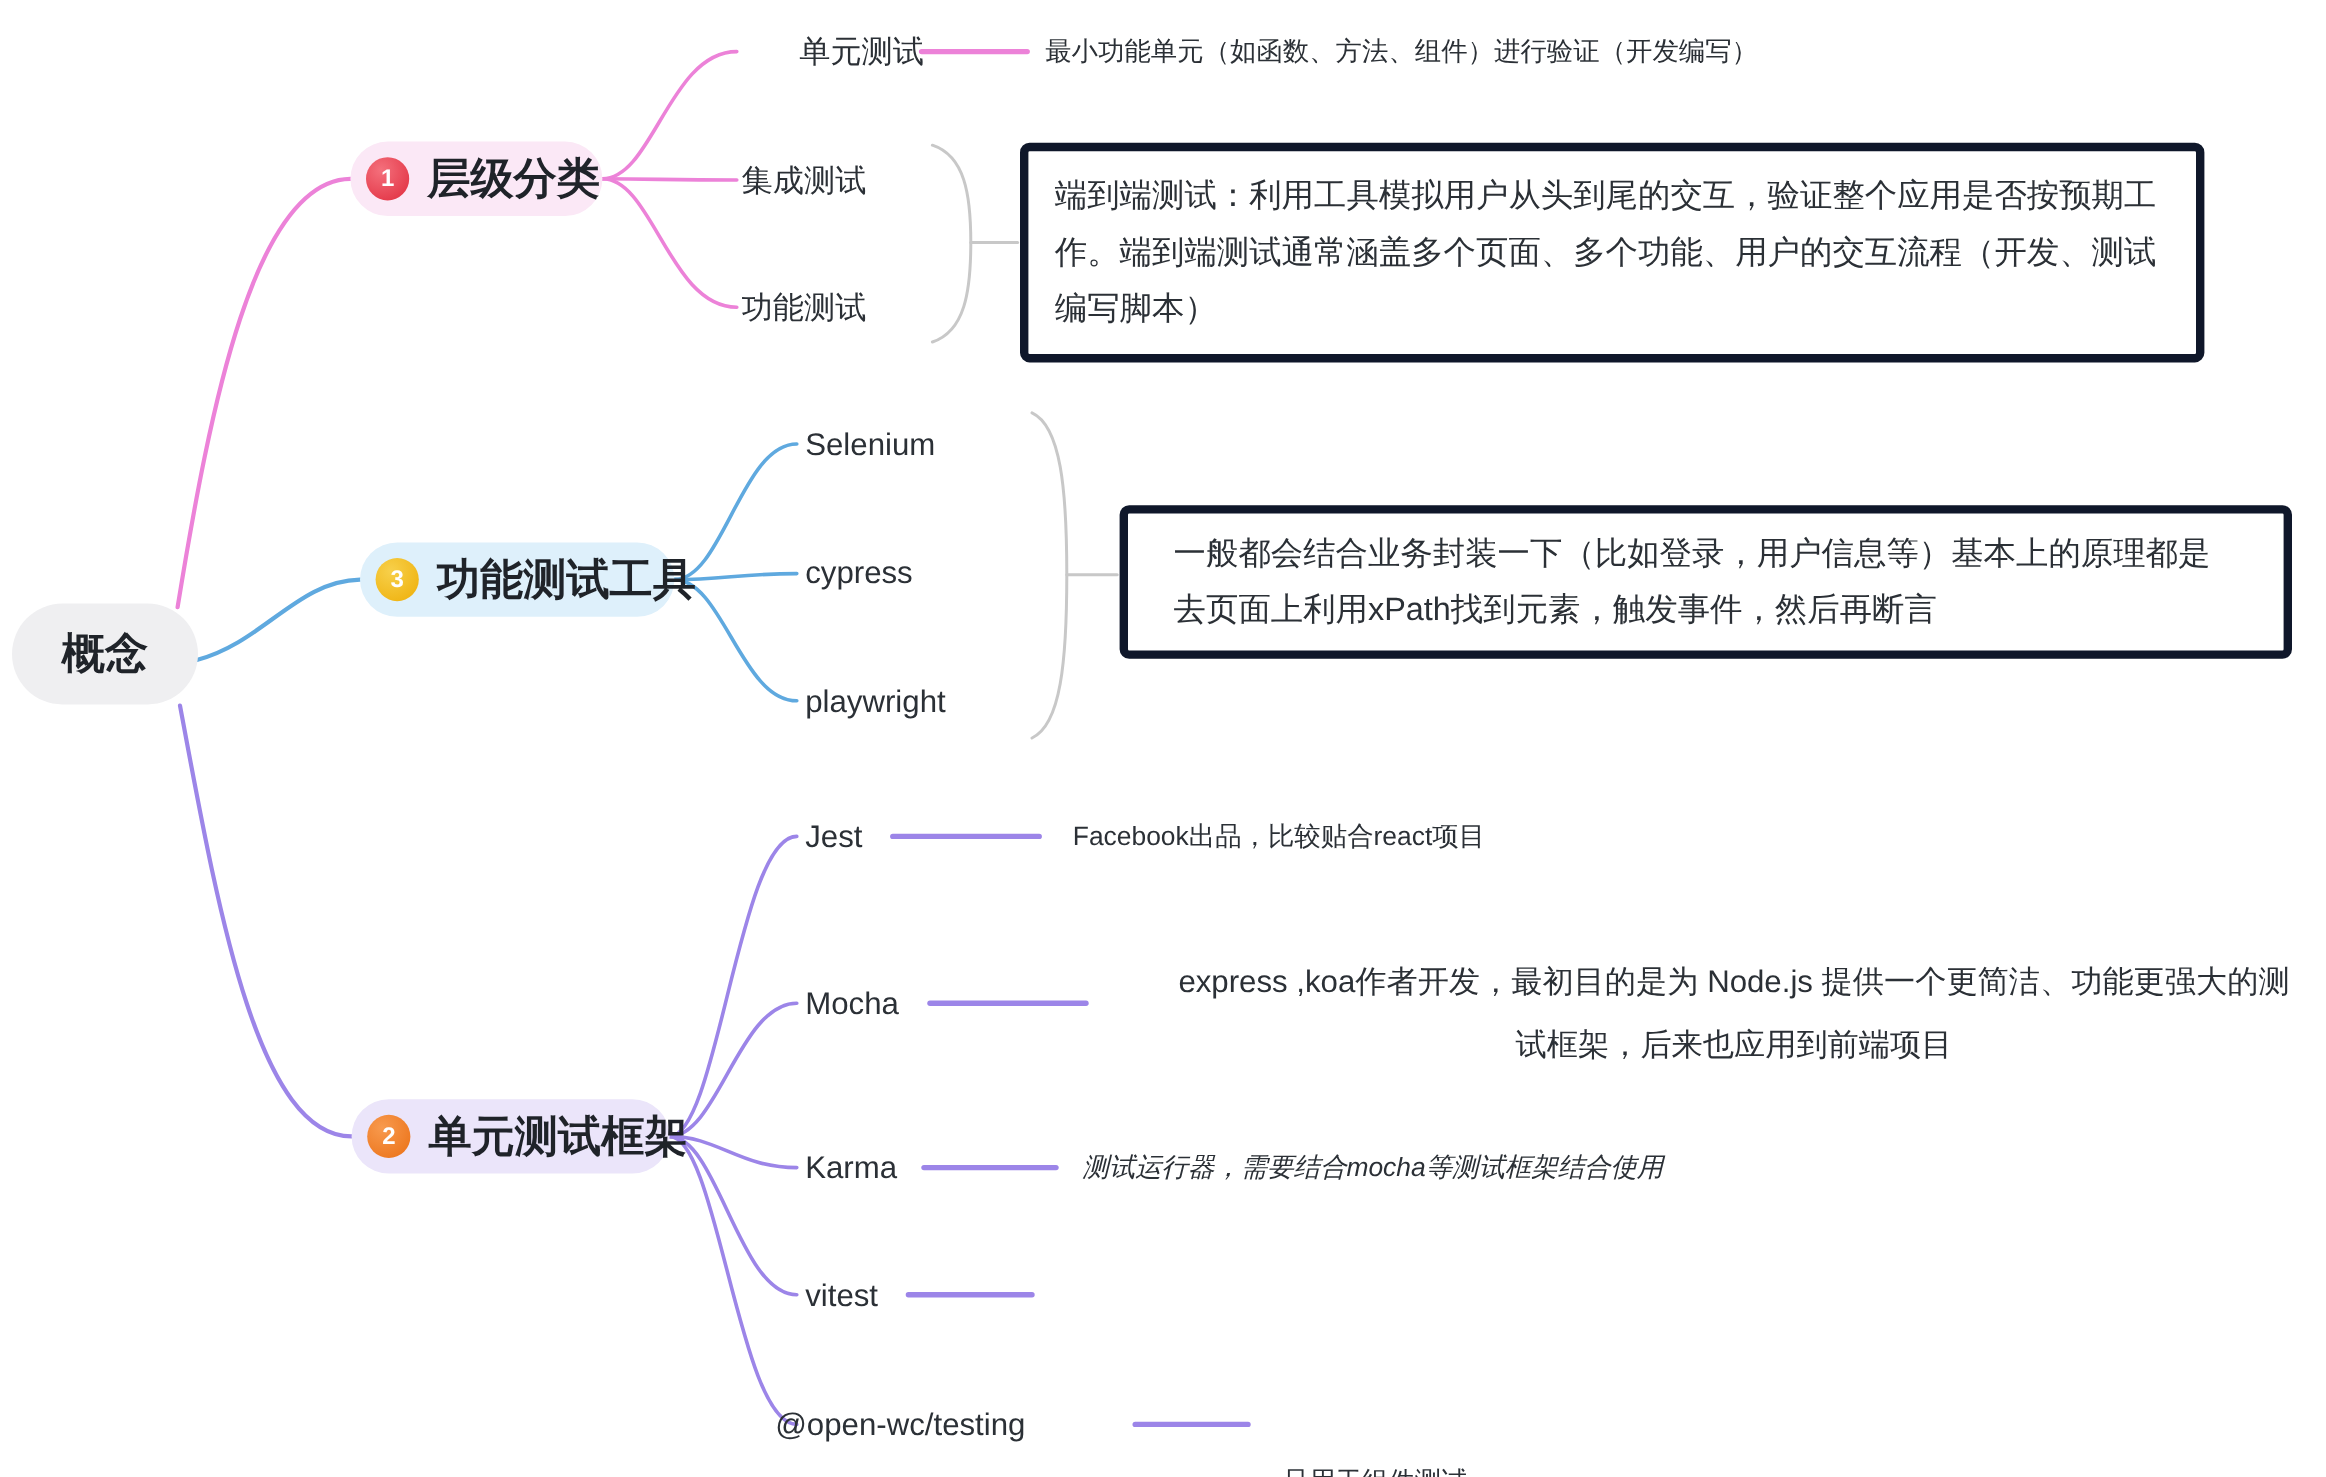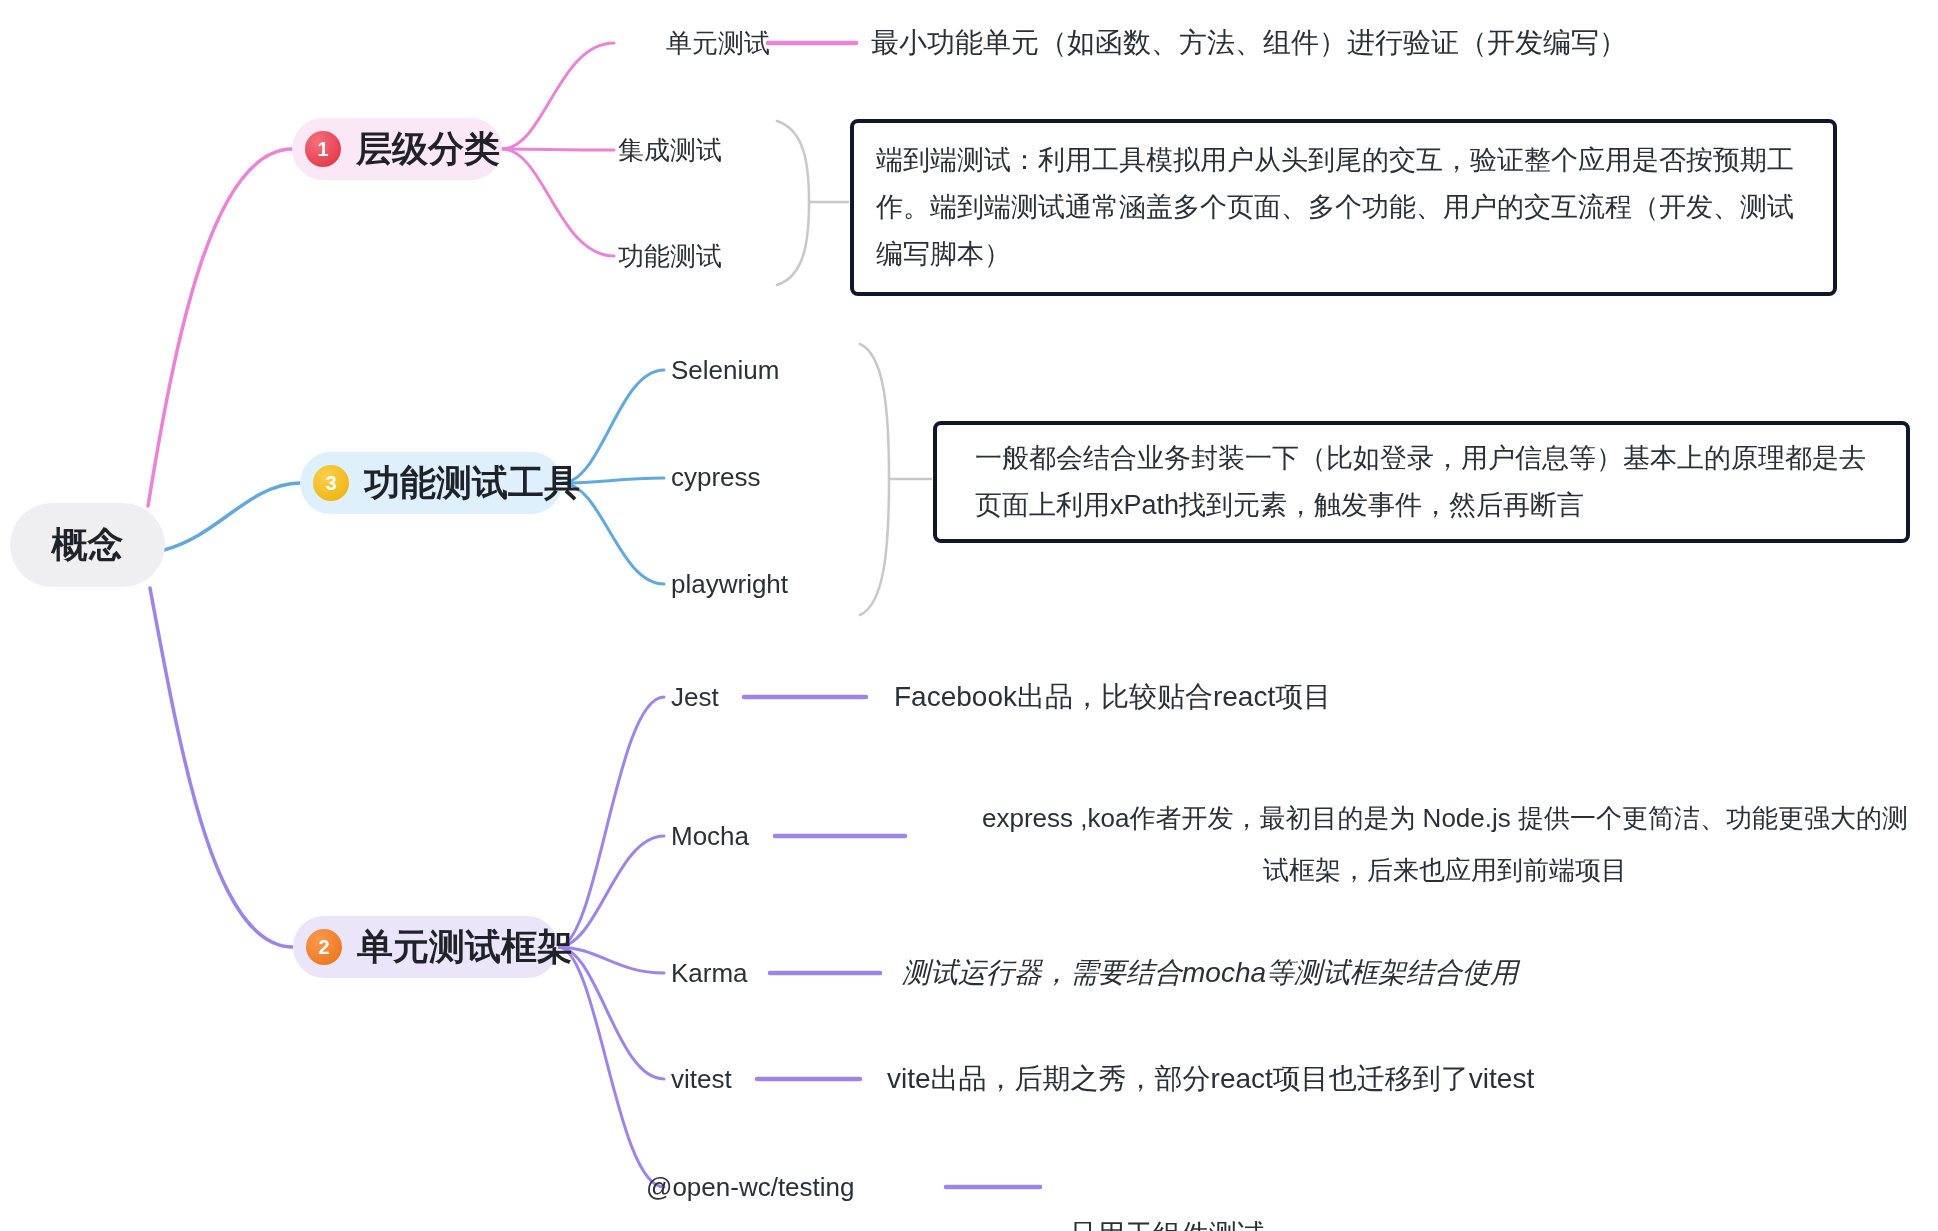--- a/index.html
+++ b/index.html
@@ -48,34 +48,34 @@
 
   .topic{
     position:absolute;
     height:36px;line-height:36px;
     font-size:26px;font-weight:500;
     color:#2b3036;white-space:nowrap;
   }
   .note-line{
     position:absolute;
     height:36px;line-height:36px;
-    font-size:28px;font-weight:400;
+    font-size:22px;font-weight:400;
     color:#2b3036;white-space:nowrap;
   }
   .note-block{
     position:absolute;
     font-size:26px;font-weight:400;
     line-height:52px;
     color:#2b3036;
   }
   .note-box{
     position:absolute;
     box-sizing:border-box;
     background:#ffffff;
-    border:4px solid #0f172a;
+    border:7px solid #0f172a;
     border-radius:8px;
     font-size:27px;line-height:47px;
     color:#2b3036;
     padding:14px 22px;
   }
 </style>
 </head>
 <body>
 
 <div class="canvas">
@@ -153,16 +153,15 @@
 
   <div class="topic" style="left:671px;top:679px;">Jest</div>
   <div class="topic" style="left:671px;top:818px;">Mocha</div>
   <div class="topic" style="left:671px;top:955px;">Karma</div>
   <div class="topic" style="left:671px;top:1061px;">vitest</div>
   <div class="topic" style="left:646px;top:1169px;text-align:right;">@open-wc/testing</div>
 
   <div class="note-line" style="left:894px;top:679px;">Facebook出品，比较贴合react项目</div>
   <div class="note-block" style="left:980px;top:792px;width:930px;text-align:center;">express ,koa作者开发，最初目的是为 Node.js 提供一个更简洁、功能更强大的测试框架，后来也应用到前端项目</div>
   <div class="note-line" style="left:902px;top:955px;font-style:italic;">测试运行器，需要结合mocha等测试框架结合使用</div>
-  <div class="note-line" style="left:887px;top:1061px;">vite出品，后期之秀，部分react项目也迁移到了vitest</div>
   <div class="note-line" style="left:1069px;top:1169px;margin-top:48px;">只用于组件测试</div>
 
 </div>
 
 </body></html>

